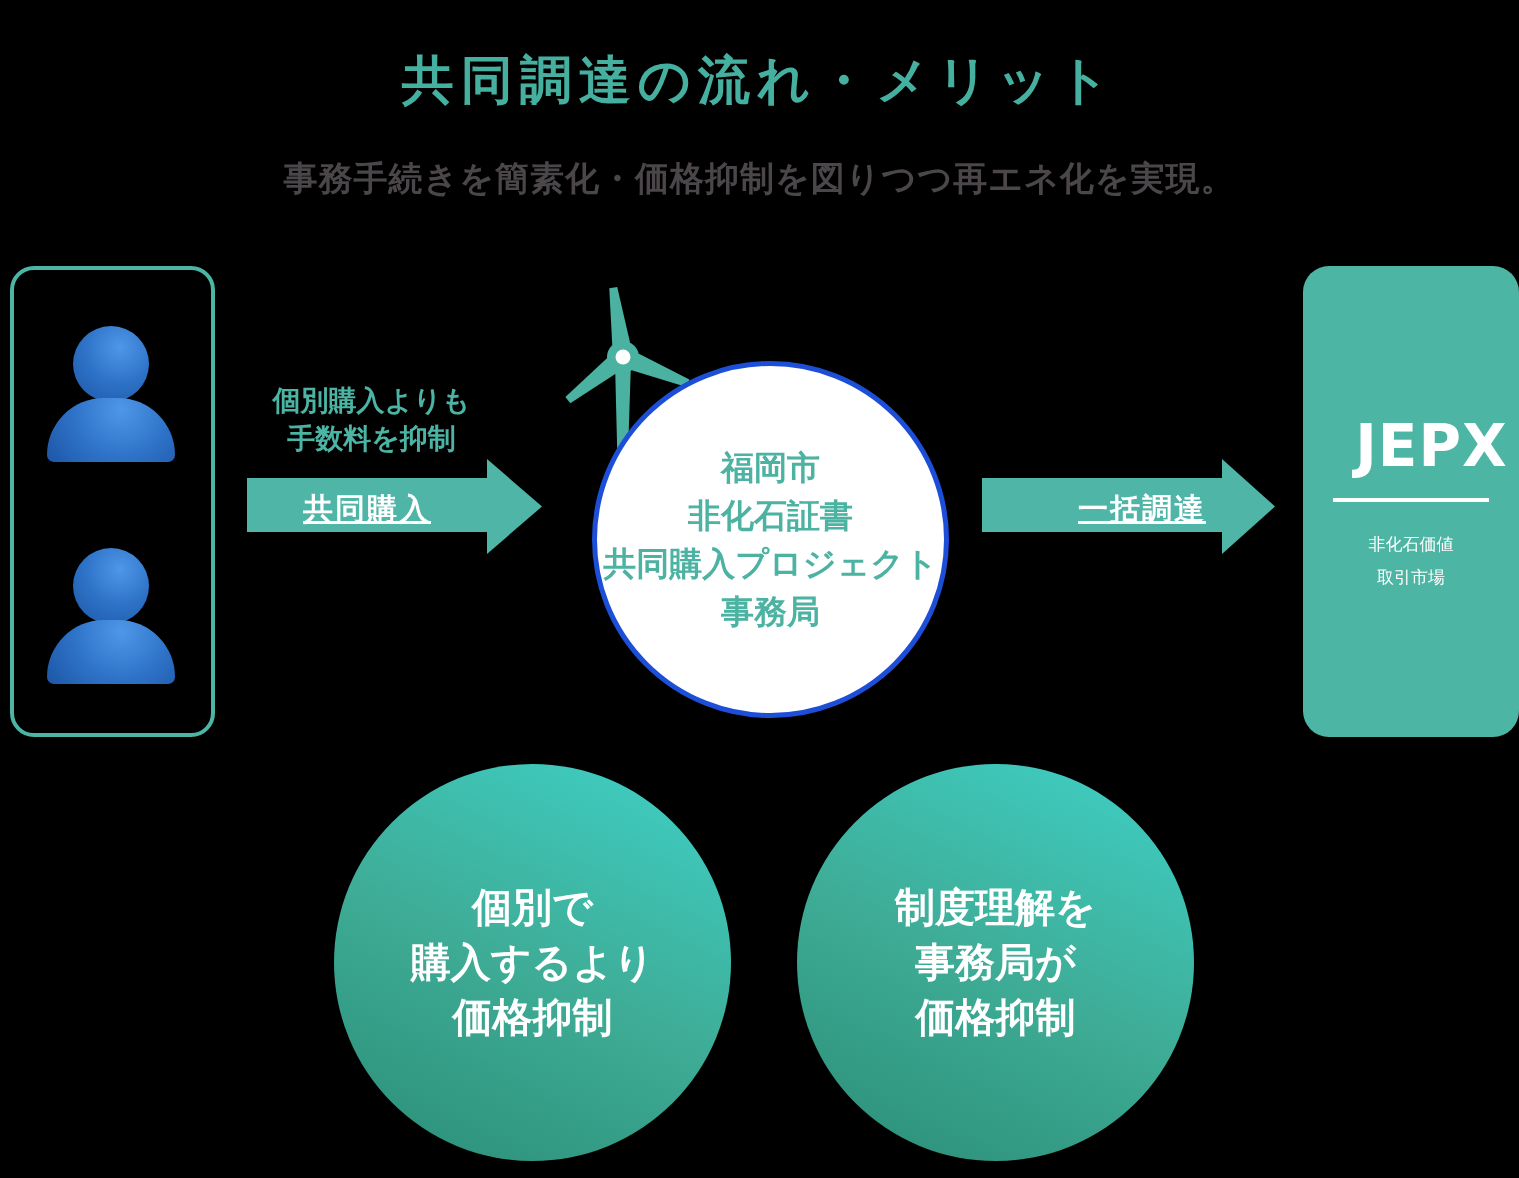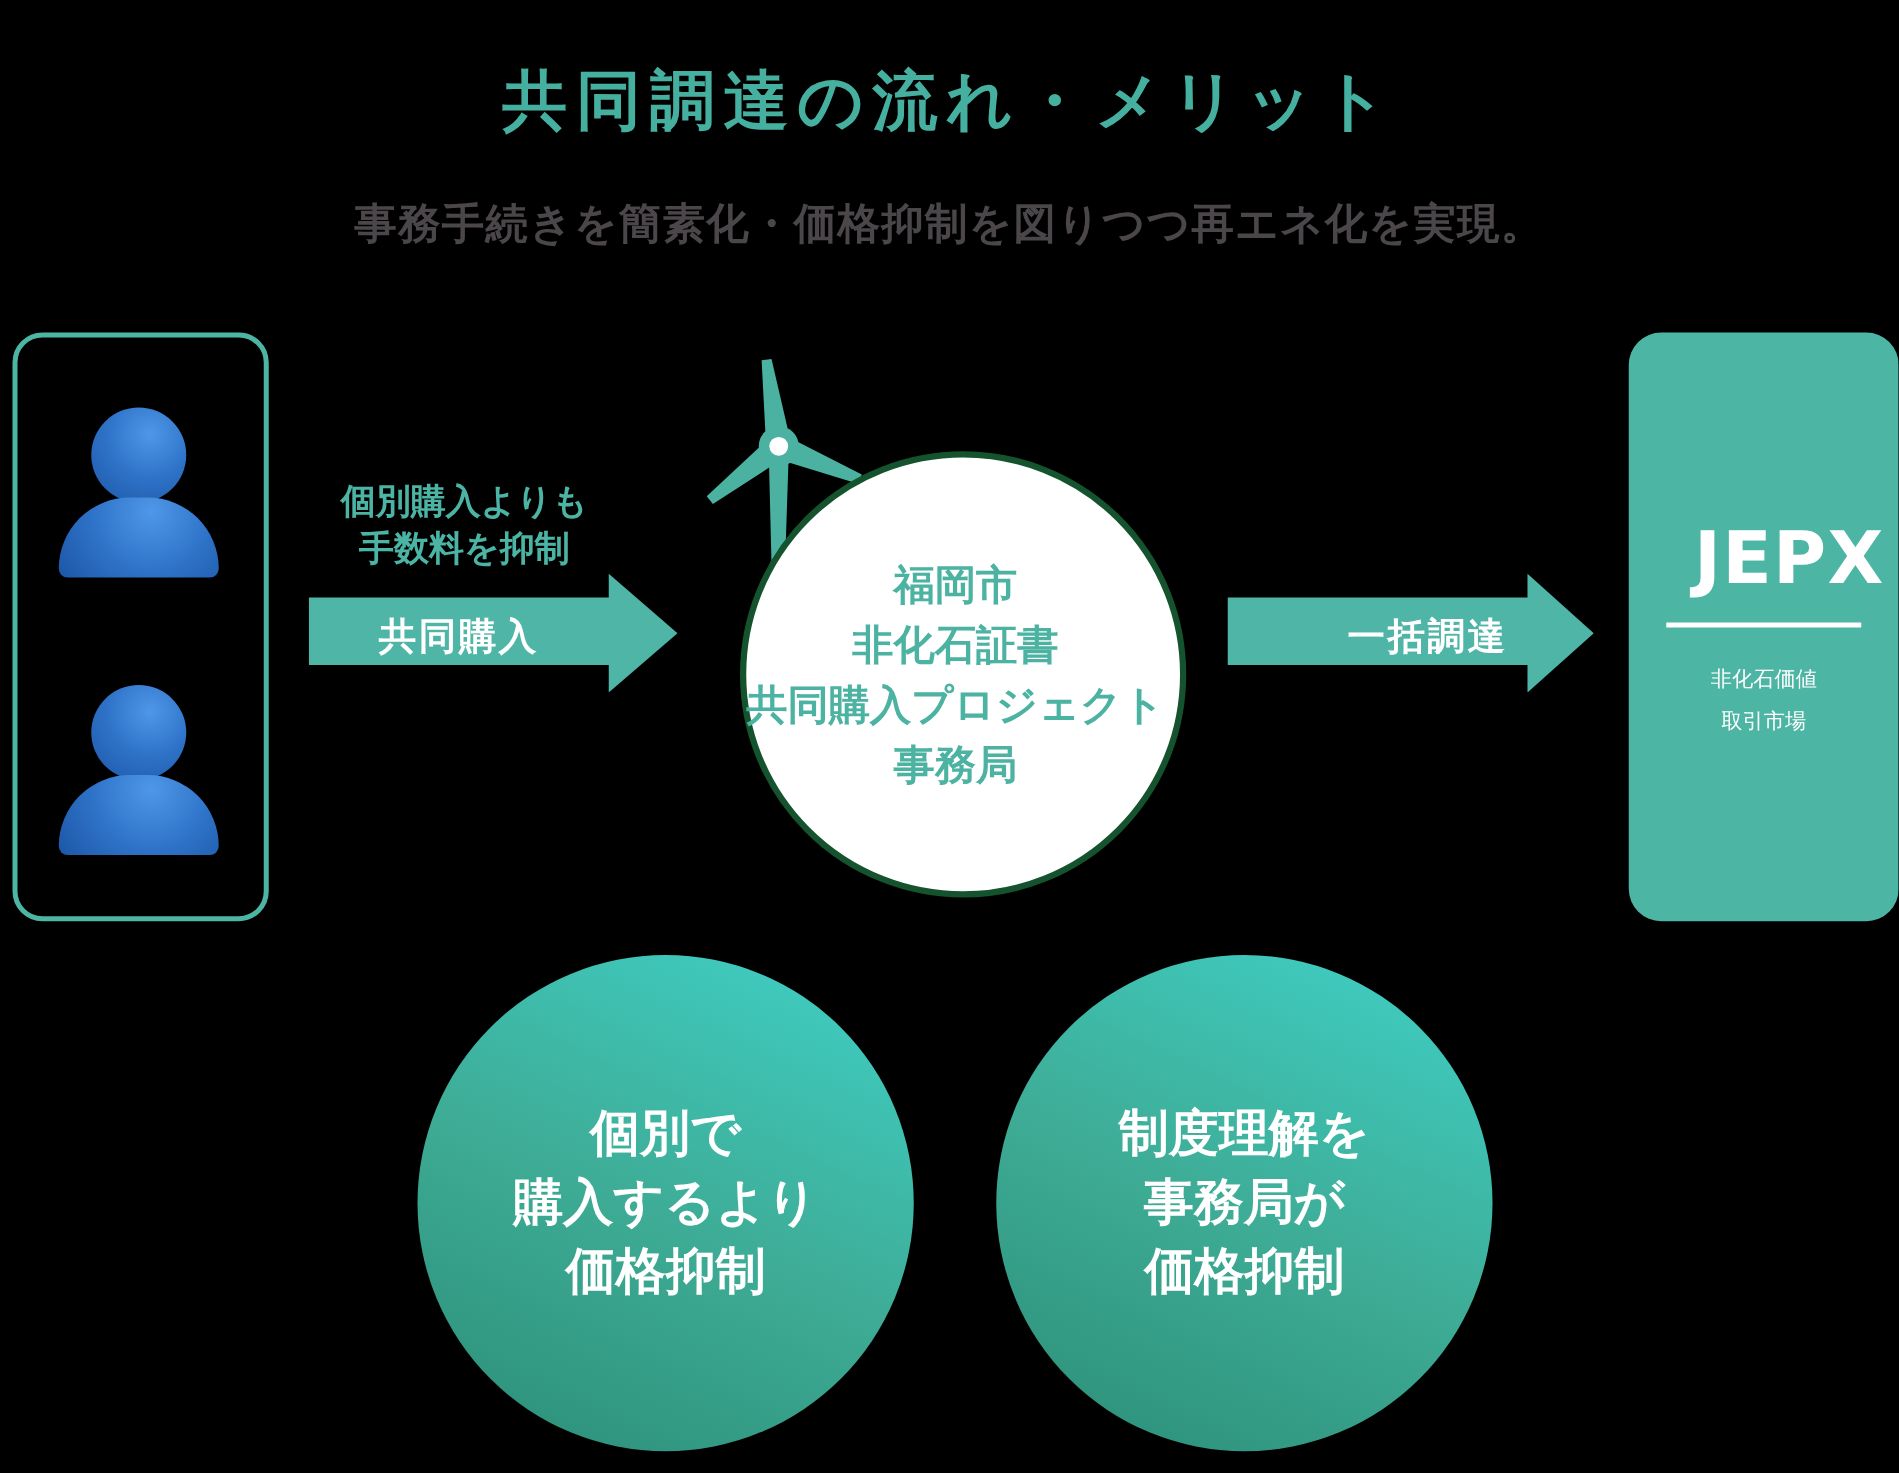--- a/index.html
+++ b/index.html
@@ -70,20 +70,21 @@
   .arrow1-svg { left: 247px; top: 427px; }
   .arrow2-svg { left: 982px; top: 427px; }
   .arrow-label {
     position: absolute;
     width: 240px; height: 63px;
     display: flex; align-items: center; justify-content: center;
     color: #ffffff;
     font-size: 30px;
     font-weight: bold;
     letter-spacing: 2px;
+    text-decoration: underline;
   }
   .arrow1-label { left: 247px; top: 446px; }
   .arrow2-label { left: 982px; top: 446px; padding-left: 40px; }
   .arrow-note {
     position: absolute;
     left: 239px; top: 350px;
     width: 265px;
     text-align: center;
     color: #4BB4A4;
     font-size: 28px;
@@ -94,23 +95,23 @@
   
   .turbine-svg { position: absolute; left: 555px; top: 238px; }
 
   
   .office-circle {
     position: absolute;
     left: 592px; top: 329px;
     width: 357px; height: 357px;
     box-sizing: border-box;
     background: #ffffff;
-    border: 5px solid #14532d;
+    border: 5px solid #1d4ed8;
     border-radius: 50%;
-    display: flex; align-items: center; 
+    display: flex; align-items: center; justify-content: center;
     text-align: center;
   }
   .office-text {
     color: #4CB2A2;
     font-size: 33px;
     font-weight: bold;
     line-height: 48px;
     white-space: nowrap;
   }
 

